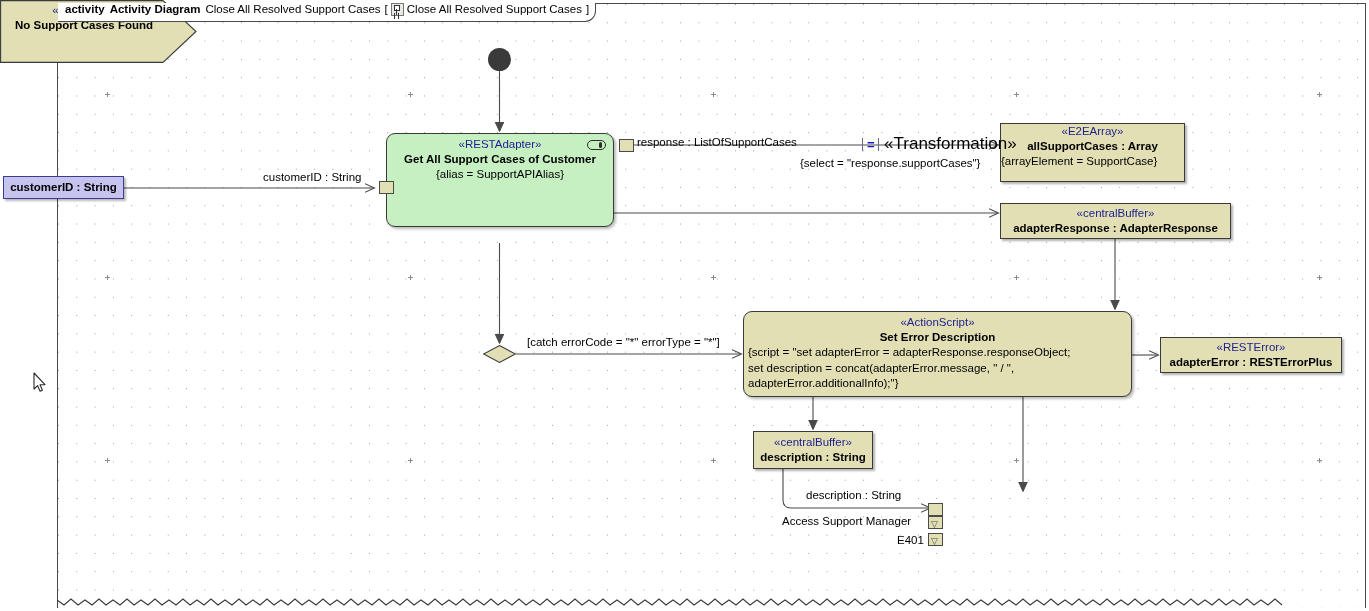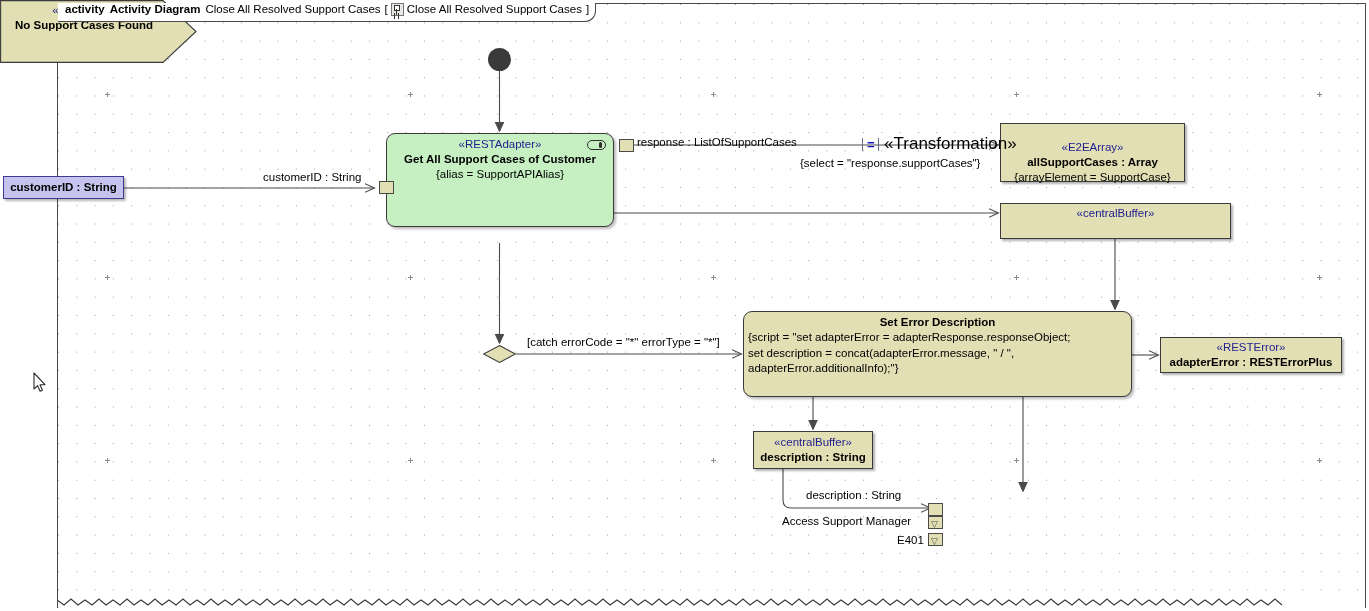--- a/index.html
+++ b/index.html
@@ -154,21 +154,21 @@
   #n-customerid {
     left: 3px; top: 176px; width: 121px; height: 23px;
     display: flex; align-items: center; justify-content: center;
   }
   #n-action {
     left: 386px; top: 133px; width: 228px; height: 94px;
     padding-top: 3px;
   }
   #n-e2earray {
     left: 1000px; top: 123px; width: 185px; height: 59px;
-    padding-top: 16px;
+    padding-top: 0;
   }
   #n-centralbuf1 {
     left: 1000px; top: 203px; width: 231px; height: 36px;
     padding-top: 2px;
   }
   #n-actionscript {
     left: 743px; top: 311px; width: 389px; height: 86px;
     padding-top: 3px;
   }
   #n-resterror {
@@ -190,21 +190,21 @@
     left: 0; top: 0;
     width: 196px; height: 62px;
   }
   .exc-text {
     position: absolute;
     left: 0; top: 3px; width: 168px;
     text-align: center;
   }
 
   
-  .prop-left { text-align: center; }
+  .prop-left { text-align: left; }
 
   .script-body {
     text-align: left;
     padding-left: 4px;
     font-size: 11.5px;
     line-height: 15.5px;
     white-space: nowrap;
   }
 
   
@@ -410,23 +410,25 @@
   <div class="pin" style="left:619px; top:139px;"></div>
 
   <div class="node tan" id="n-e2earray">
     <div class="stereo">«E2EArray»</div>
     <div class="nname">allSupportCases : Array</div>
     <div class="nprop prop-left">{arrayElement = SupportCase}</div>
   </div>
 
   <div class="node tan" id="n-centralbuf1">
     <div class="stereo">«centralBuffer»</div>
+    <div class="nname">adapterResponse : AdapterResponse</div>
   </div>
 
   <div class="node tanround" id="n-actionscript">
+    <div class="stereo">«ActionScript»</div>
     <div class="nname">Set Error Description</div>
     <div class="script-body">{script = "set adapterError = adapterResponse.responseObject;</div>
     <div class="script-body">set description = concat(adapterError.message, " / ",</div>
     <div class="script-body">adapterError.additionalInfo);"}</div>
   </div>
 
   <div class="node tan" id="n-resterror">
     <div class="stereo">«RESTError»</div>
     <div class="nname">adapterError : RESTErrorPlus</div>
   </div>

